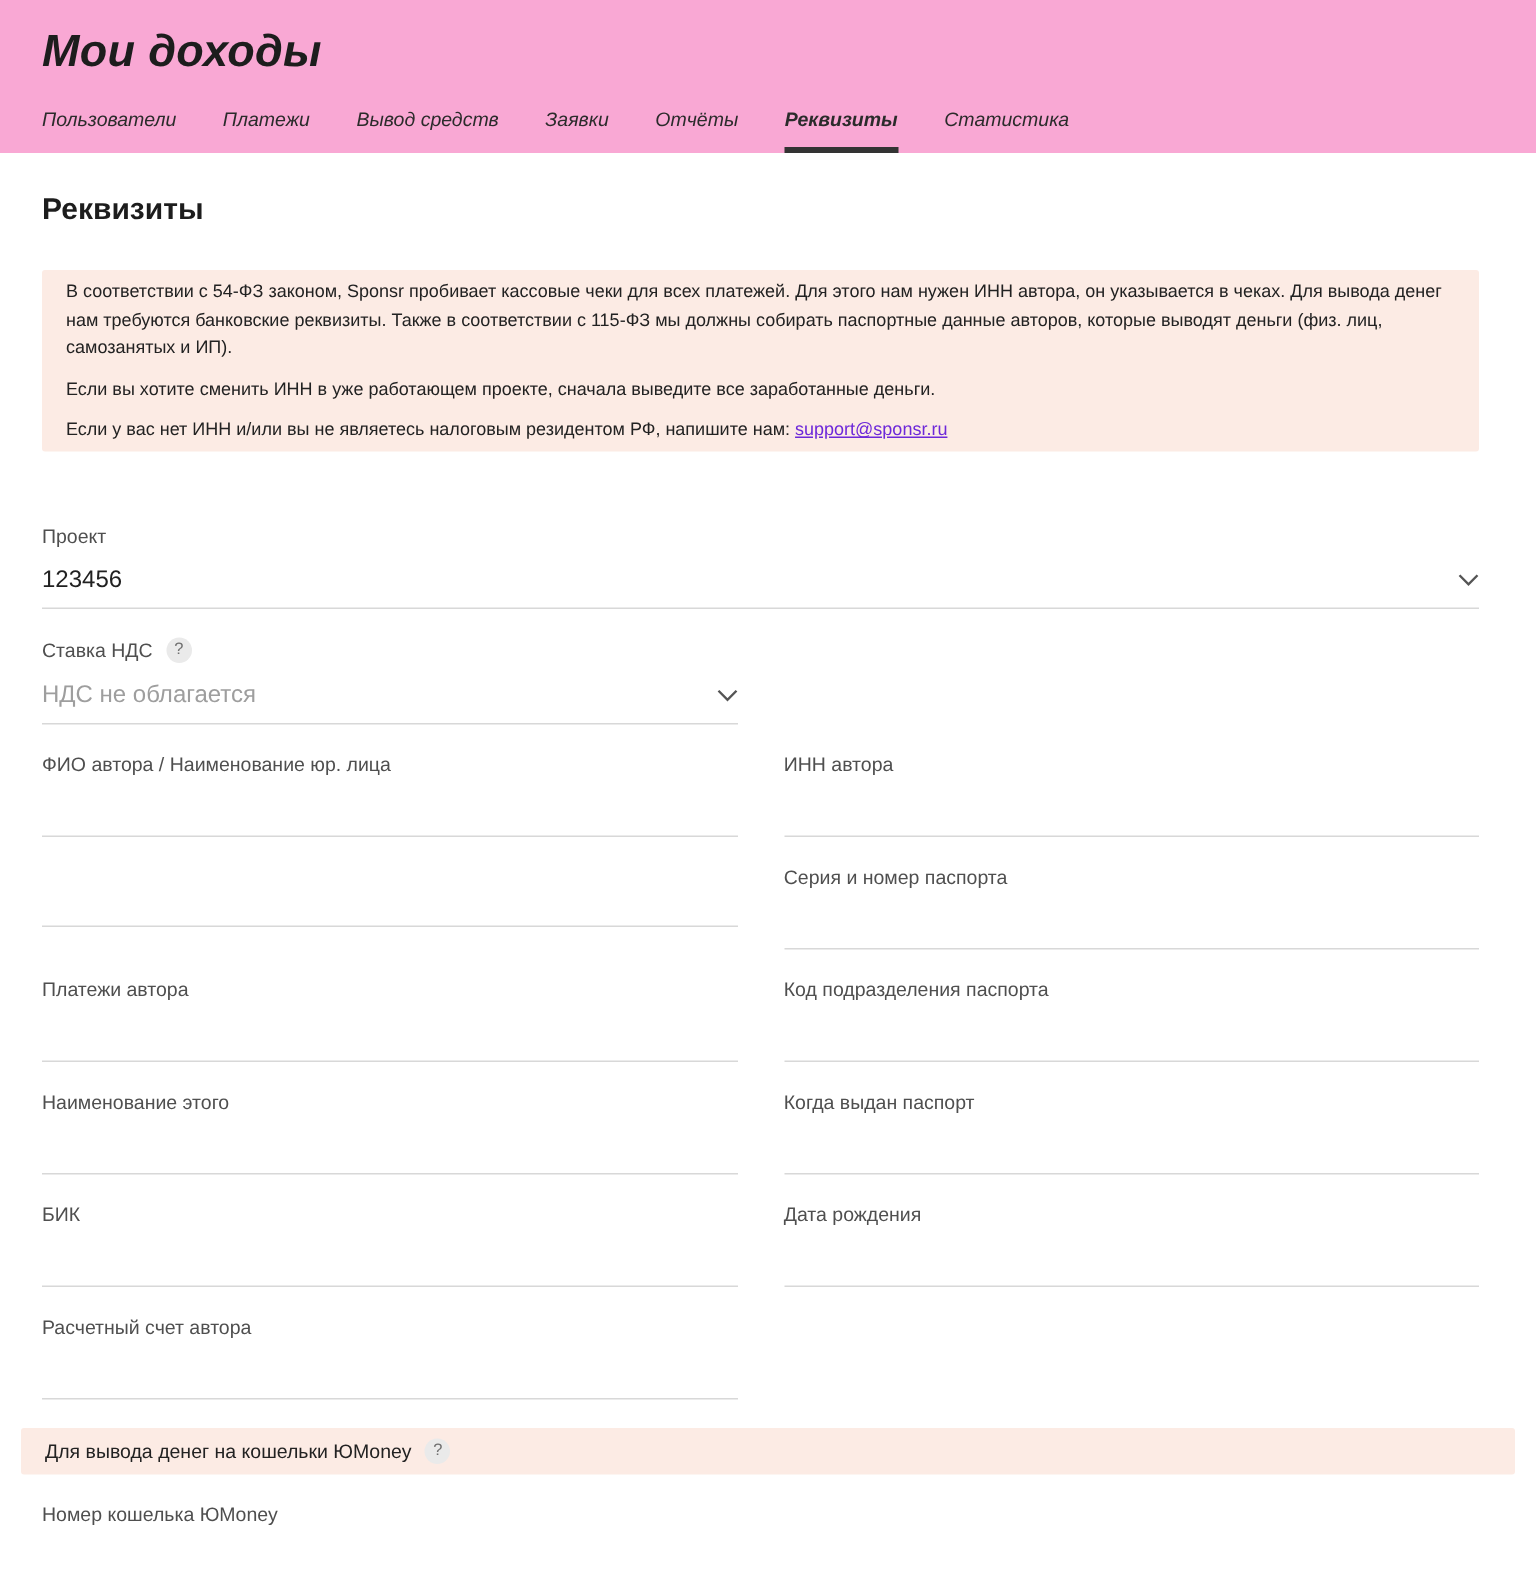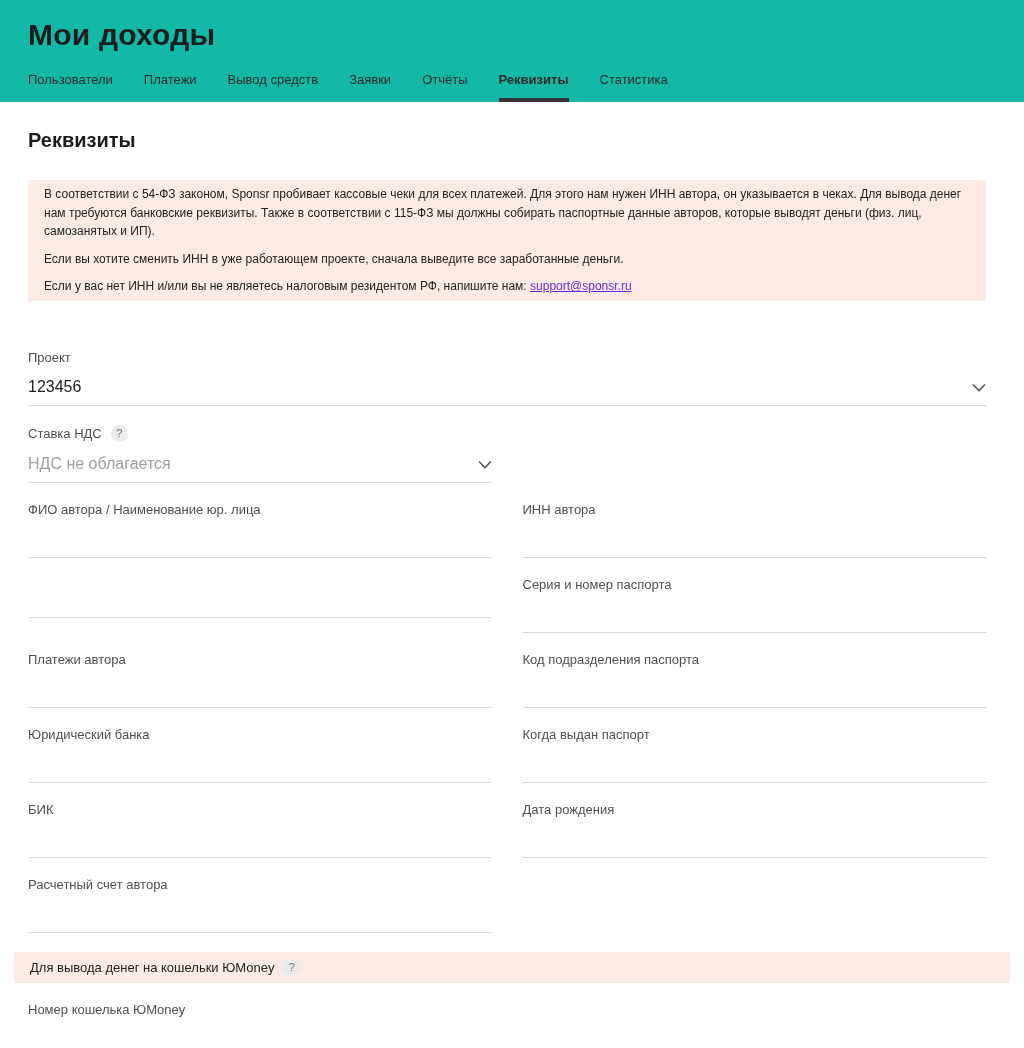--- a/index.html
+++ b/index.html
@@ -8,22 +8,23 @@
     width: 1024px;
     height: 1048px;
     font-family: "Liberation Sans", sans-serif;
     background: #ffffff;
     color: #212121;
     overflow: hidden;
   }
 
   
   .header {
-    background: #14b8a6;
+    background: #f9a8d4;
     padding: 12px 38px 0 28px;
+    font-style: italic;
   }
   .page-title {
     font-size: 30px;
     font-weight: 700;
     color: #1d1d1d;
     margin: 6px 0 20px 0;
     letter-spacing: 0.2px;
   }
   .tabs {
     display: flex;
@@ -211,21 +212,21 @@
       <div class="field">
         <div class="field-label">Платежи автора</div>
         <input class="text-input" type="text" value="" style="">
       </div>
       <div class="field">
         <div class="field-label">Код подразделения паспорта</div>
         <input class="text-input" type="text" value="" style="">
       </div>
 
       <div class="field">
-        <div class="field-label">Юридический банка</div>
+        <div class="field-label">Наименование этого</div>
         <input class="text-input" type="text" value="" style="">
       </div>
       <div class="field">
         <div class="field-label">Когда выдан паспорт</div>
         <input class="text-input" type="text" value="" style="">
       </div>
 
       <div class="field">
         <div class="field-label">БИК</div>
         <input class="text-input" type="text" value="" style="">

